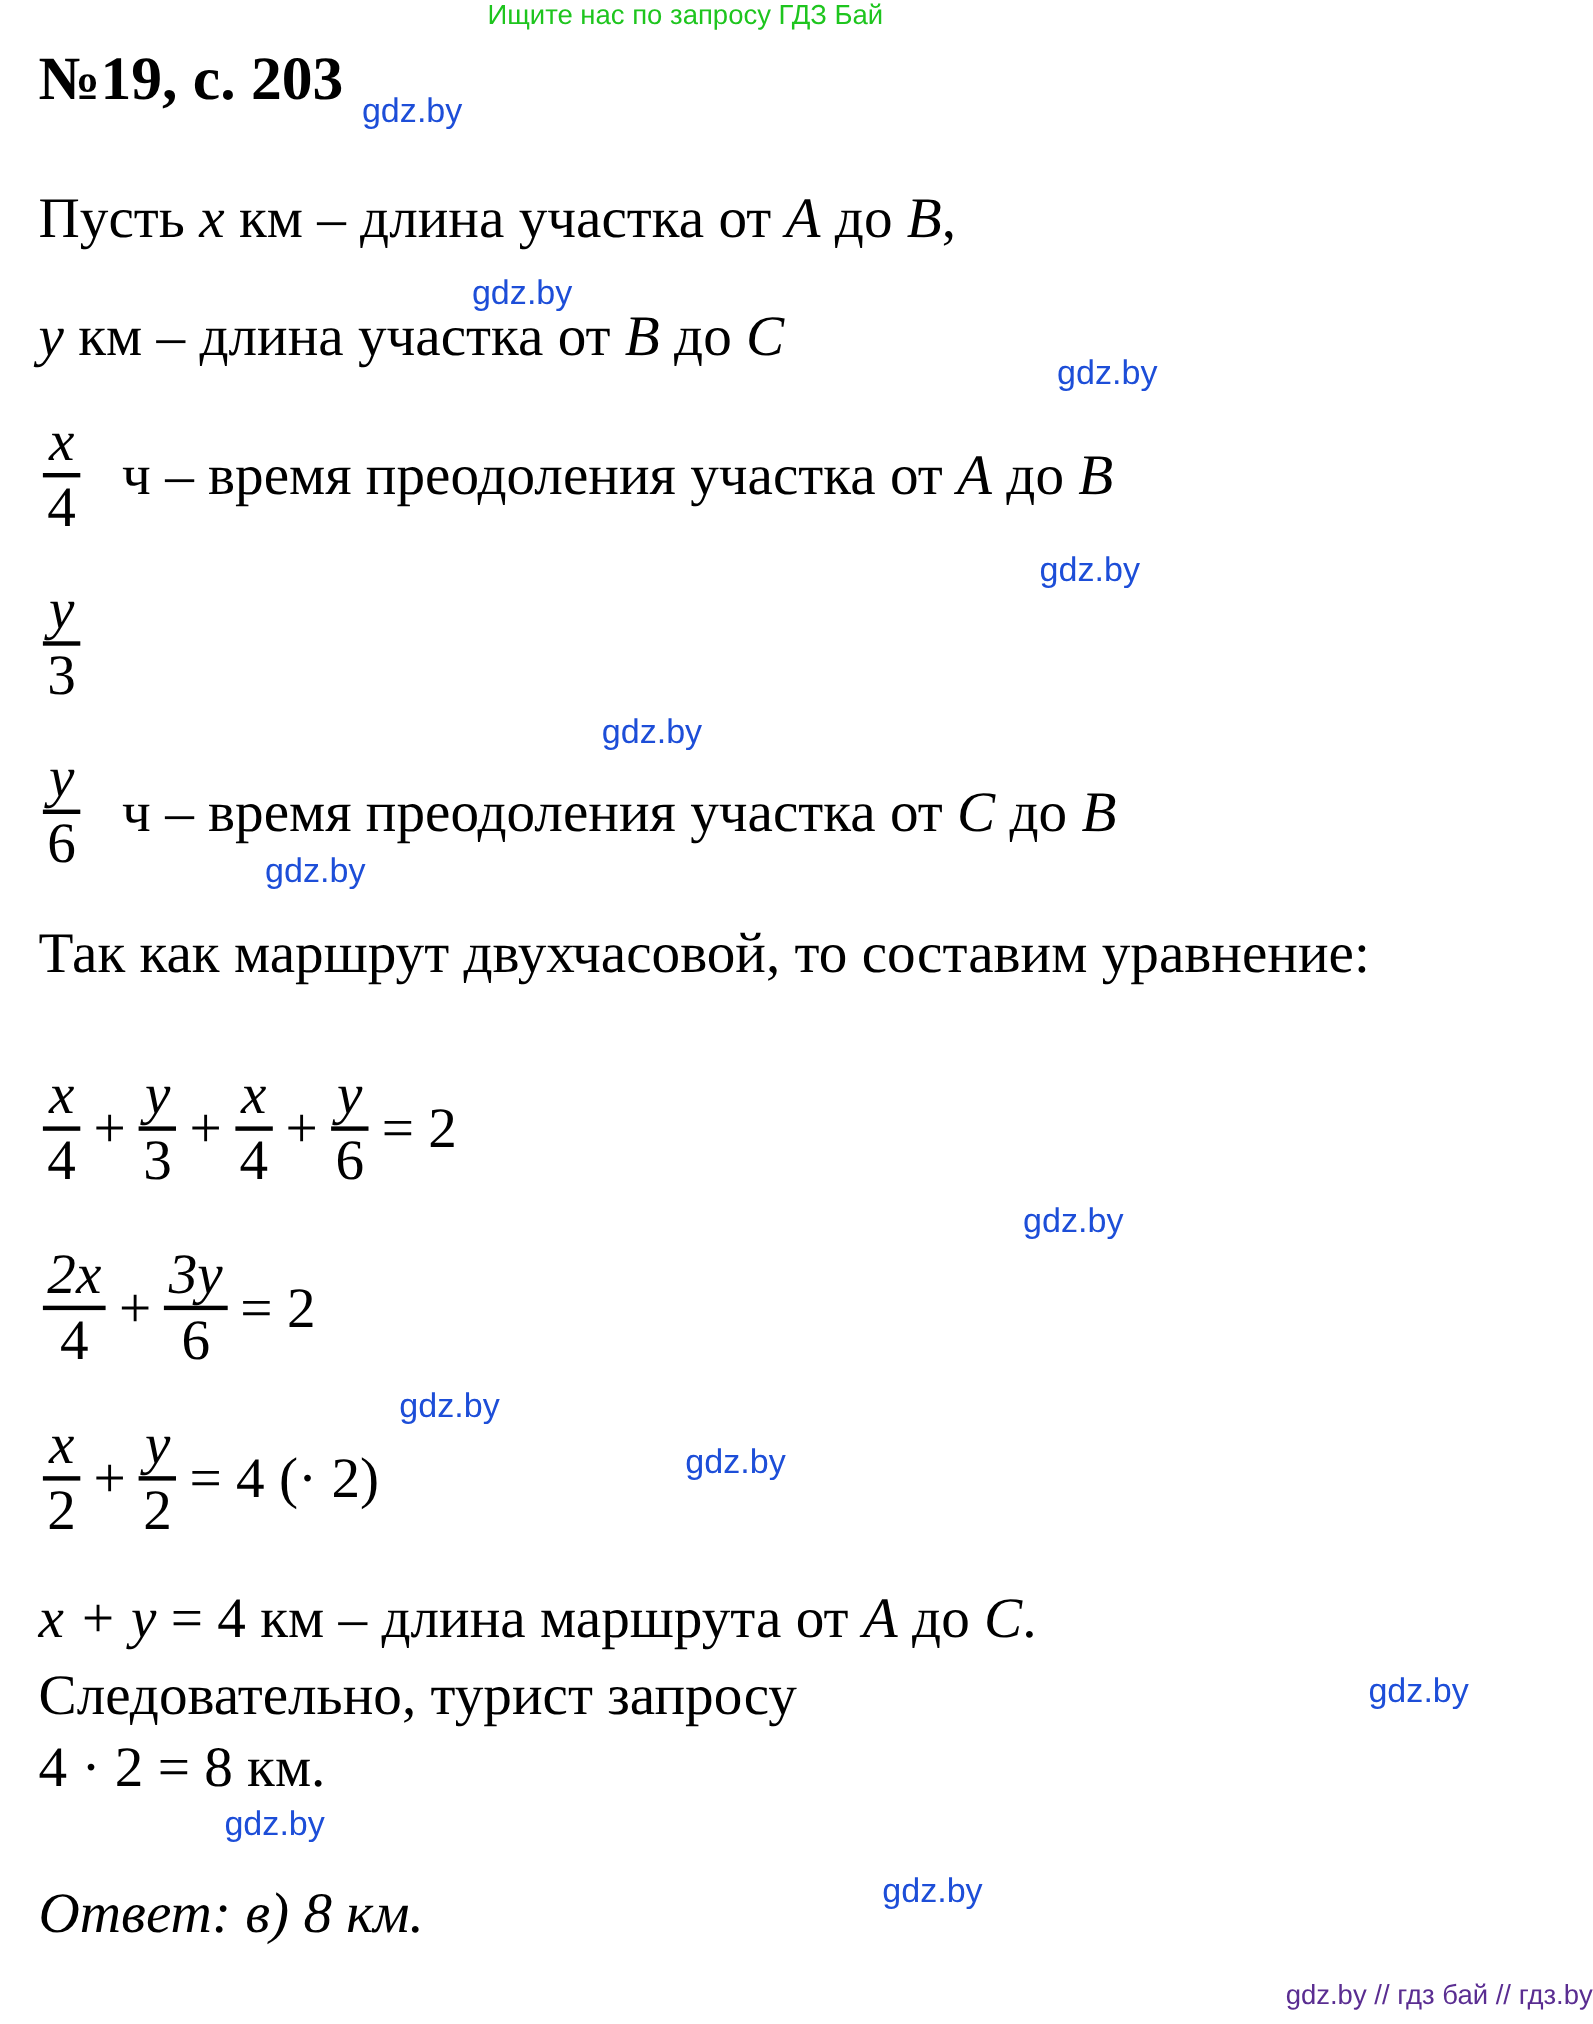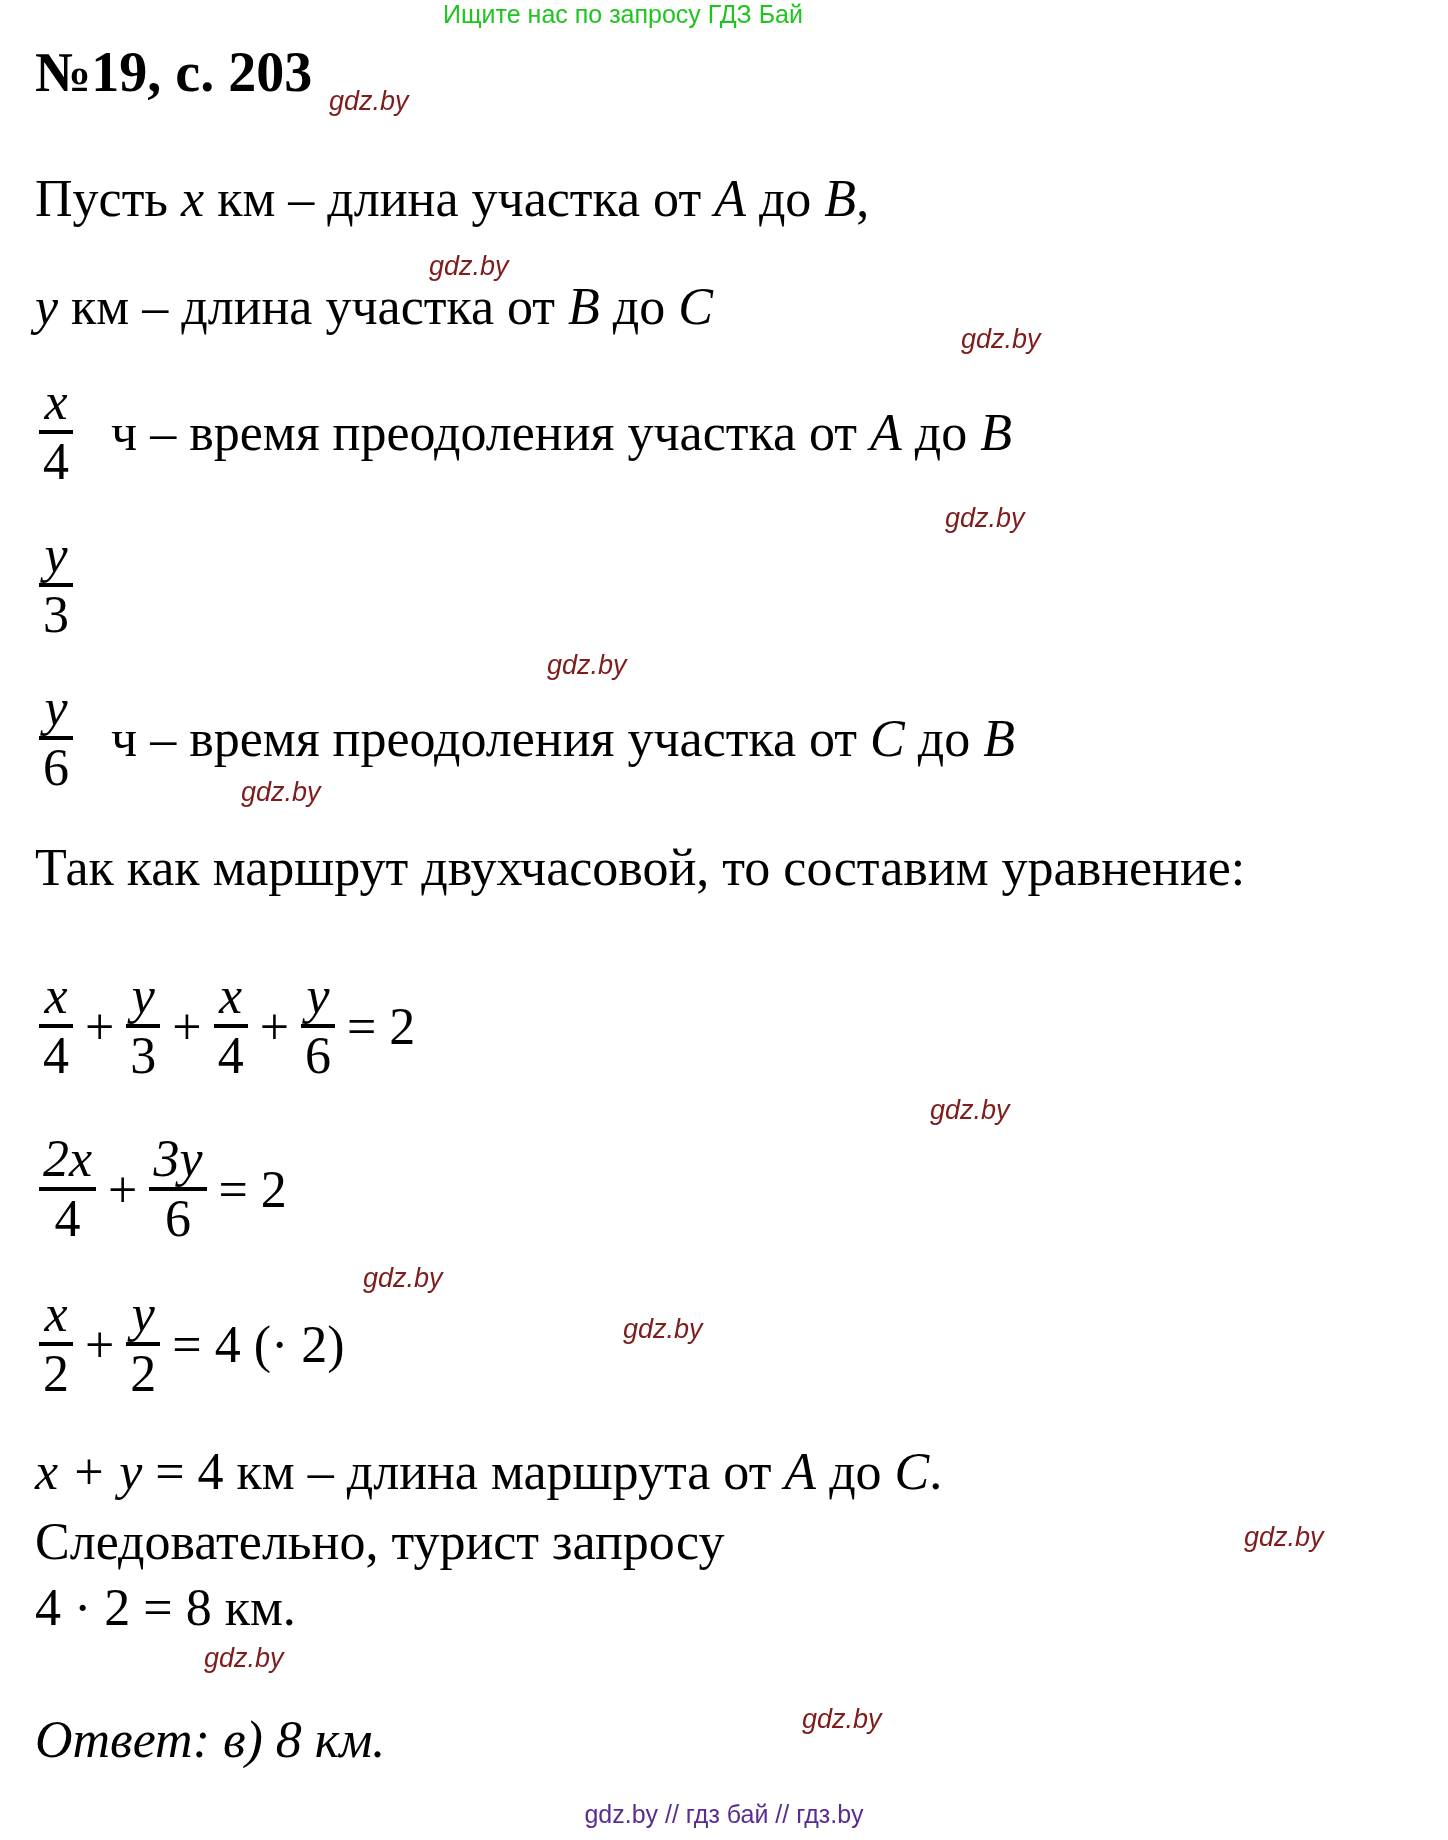--- a/index.html
+++ b/index.html
@@ -1,30 +1,30 @@
 <!DOCTYPE html>
 <html><head>
 <meta charset="utf-8">
 <style>
   html, body { margin:0; padding:0; background:#ffffff; }
   body { width:1448px; height:1840px; position:relative; overflow:hidden; font-family:"Liberation Serif", serif; color:#000; }
   .abs { position:absolute; white-space:nowrap; }
   .top-banner { top:0; left:0; width:1246px; text-align:center; color:#1ec51e; font-family:"Liberation Sans", sans-serif; font-size:25px; line-height:28px; }
   .title { left:35px; top:40px; font-family:"Liberation Serif", serif; font-weight:bold; font-size:56px; line-height:64px; }
-  .wm { font-family:"Liberation Sans", sans-serif; font-size:27px; color:#7f1d1d; line-height:30px;font-style:italic; }
+  .wm { font-family:"Liberation Sans", sans-serif; font-size:31px; color:#1d4ed8; line-height:30px; }
   .line { font-size:52px; line-height:60px; left:35px; }
   .i { font-style:italic; }
   .frac { display:inline-flex; flex-direction:column; align-items:center; vertical-align:middle; margin:0 4px; }
   .frac .num, .frac .den { line-height:56px; font-size:52px; padding:0 4px; }
   .frac .bar { height:4px; background:#000; align-self:stretch; }
   .fracline { left:35px; display:flex; align-items:center; font-size:52px; }
   .fracline .txt { margin-left:34px; }
   .op { margin:0 8px; font-size:52px; }
   .answer { left:35px; font-style:italic; font-size:52px; line-height:60px; }
-  .footer { left:0; width:1448px; text-align:center; color:#5a2d91; font-family:"Liberation Sans", sans-serif; font-size:25px; line-height:28px; }
+  .footer { left:0; width:1448px; text-align:right; color:#5a2d91; font-family:"Liberation Sans", sans-serif; font-size:25px; line-height:28px; }
 </style>
 </head>
 <body>
 
 <div class="abs top-banner">Ищите нас по запросу ГДЗ Бай</div>
 
 <div class="abs title">№19, с. 203</div>
 
 <div class="abs wm" style="left:329px;top:86px;">gdz.by</div>
 <div class="abs wm" style="left:429px;top:251px;">gdz.by</div>

